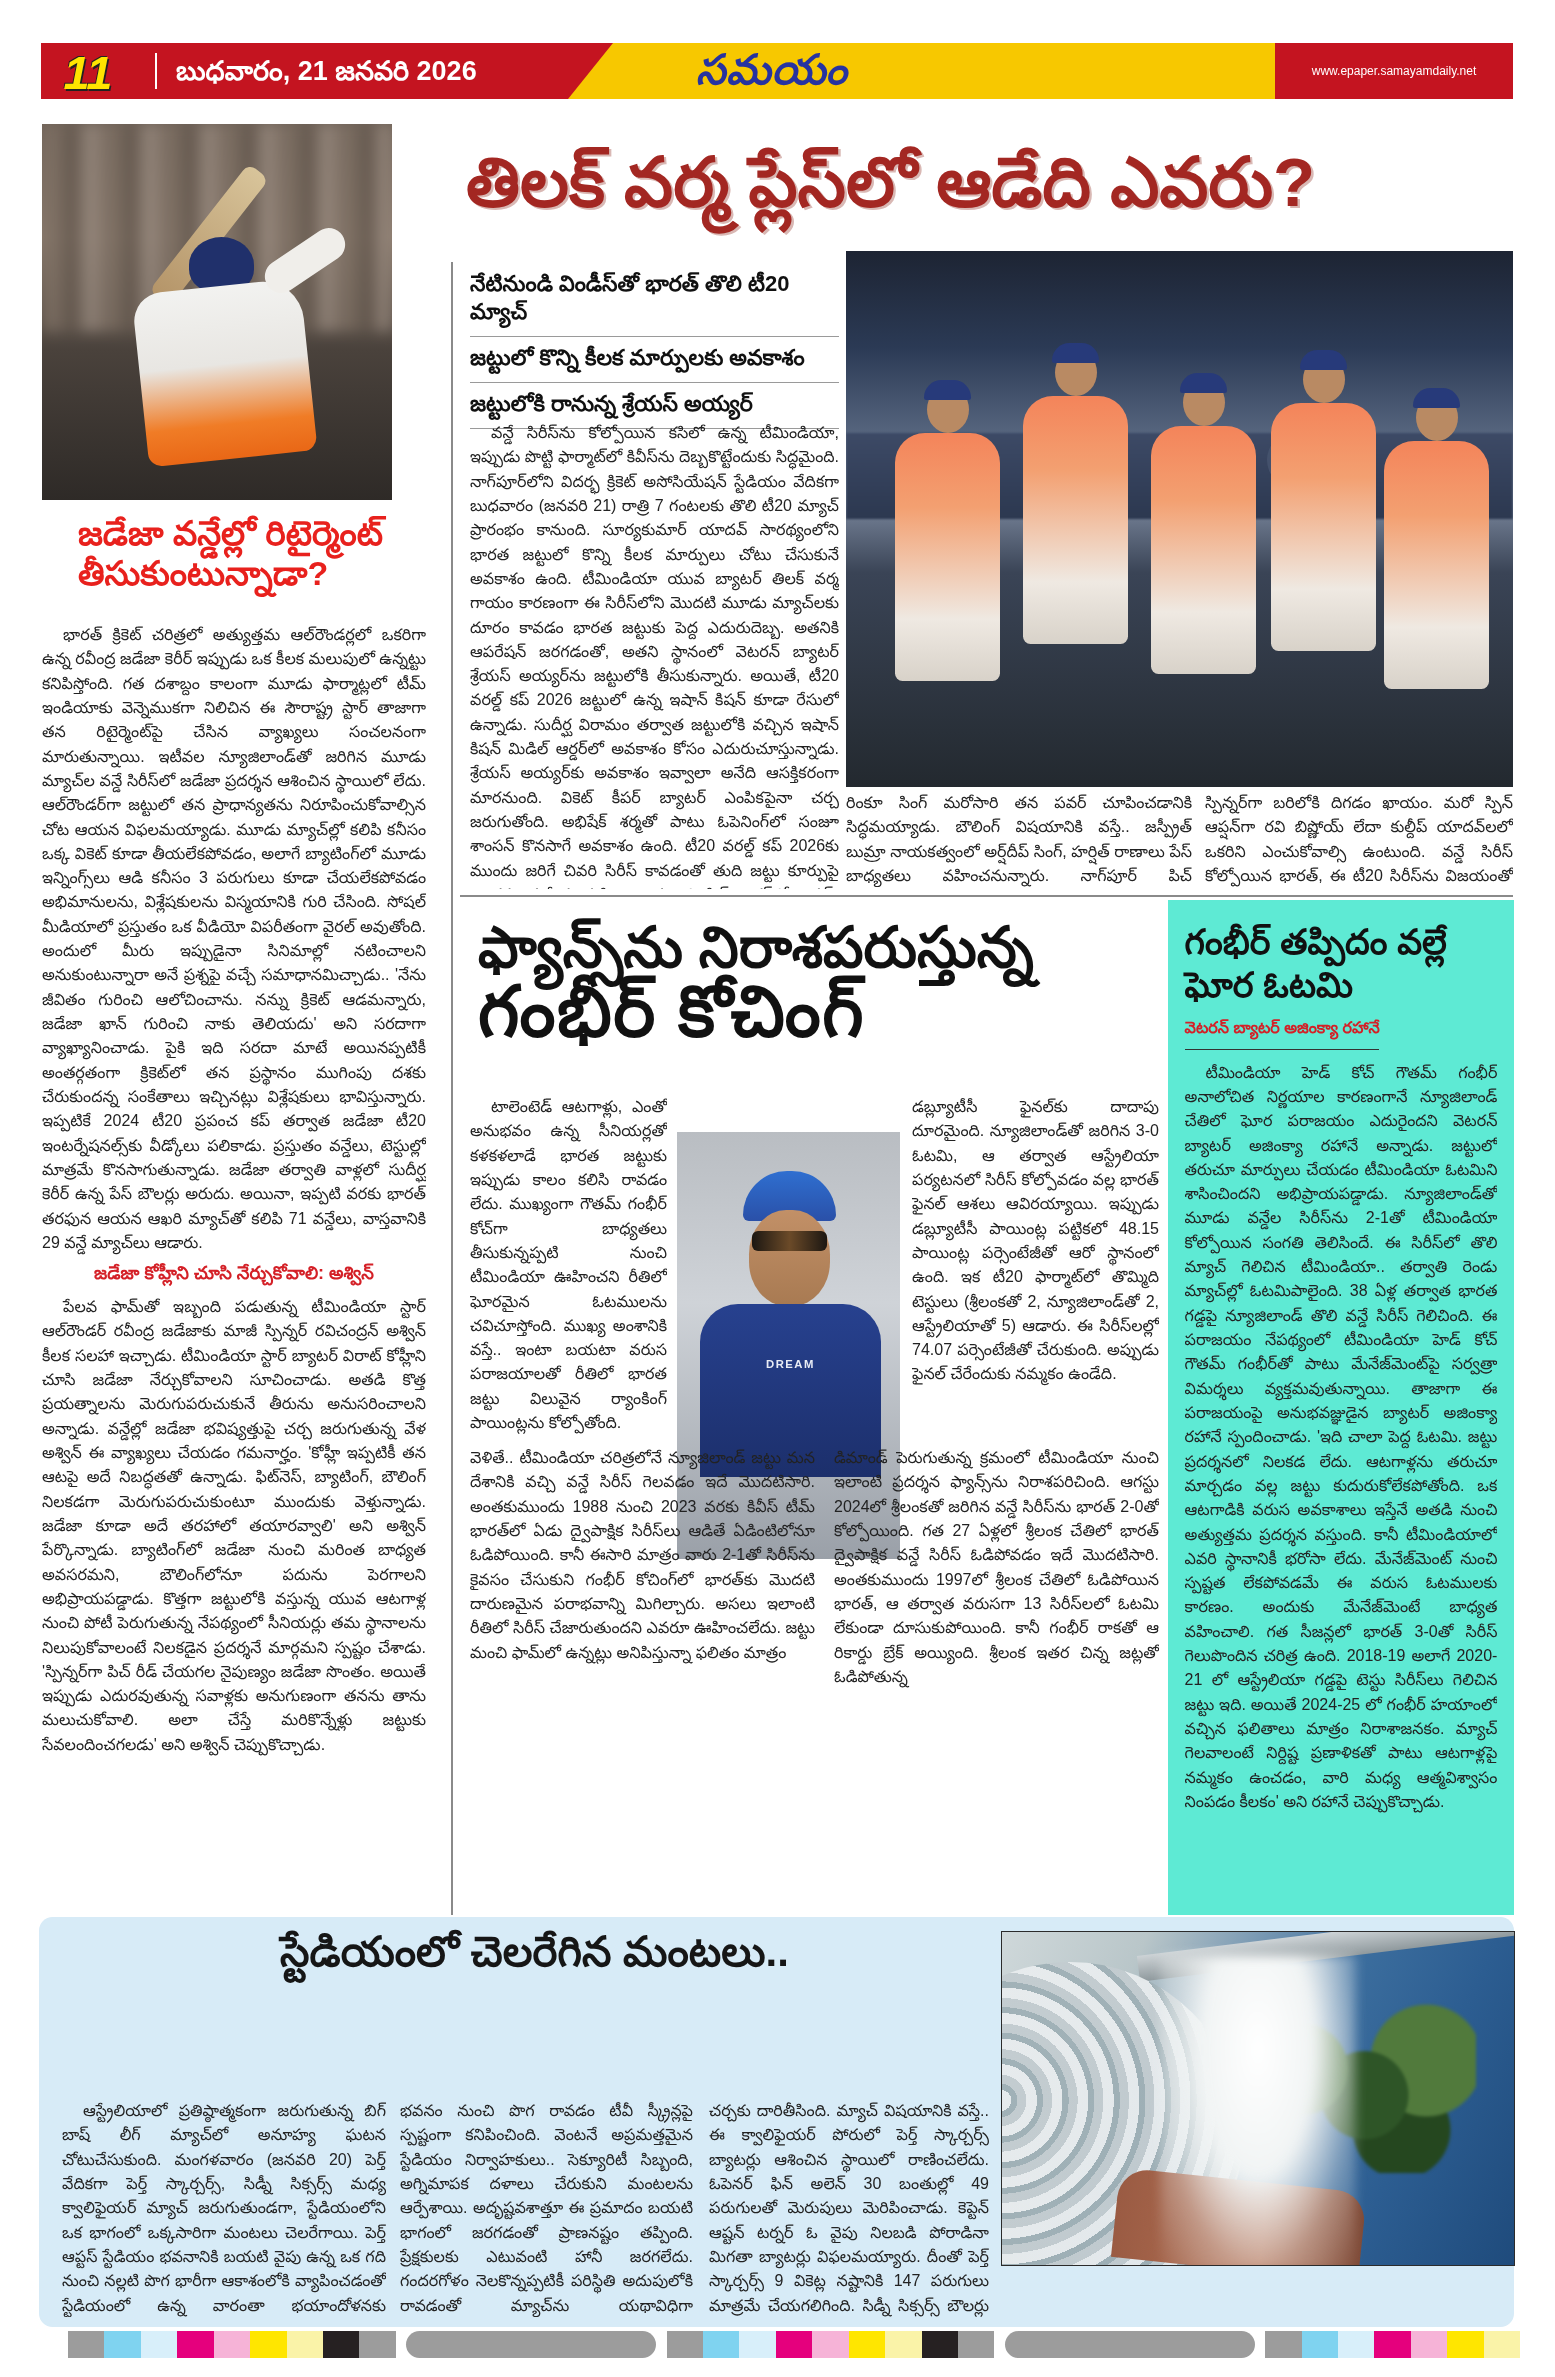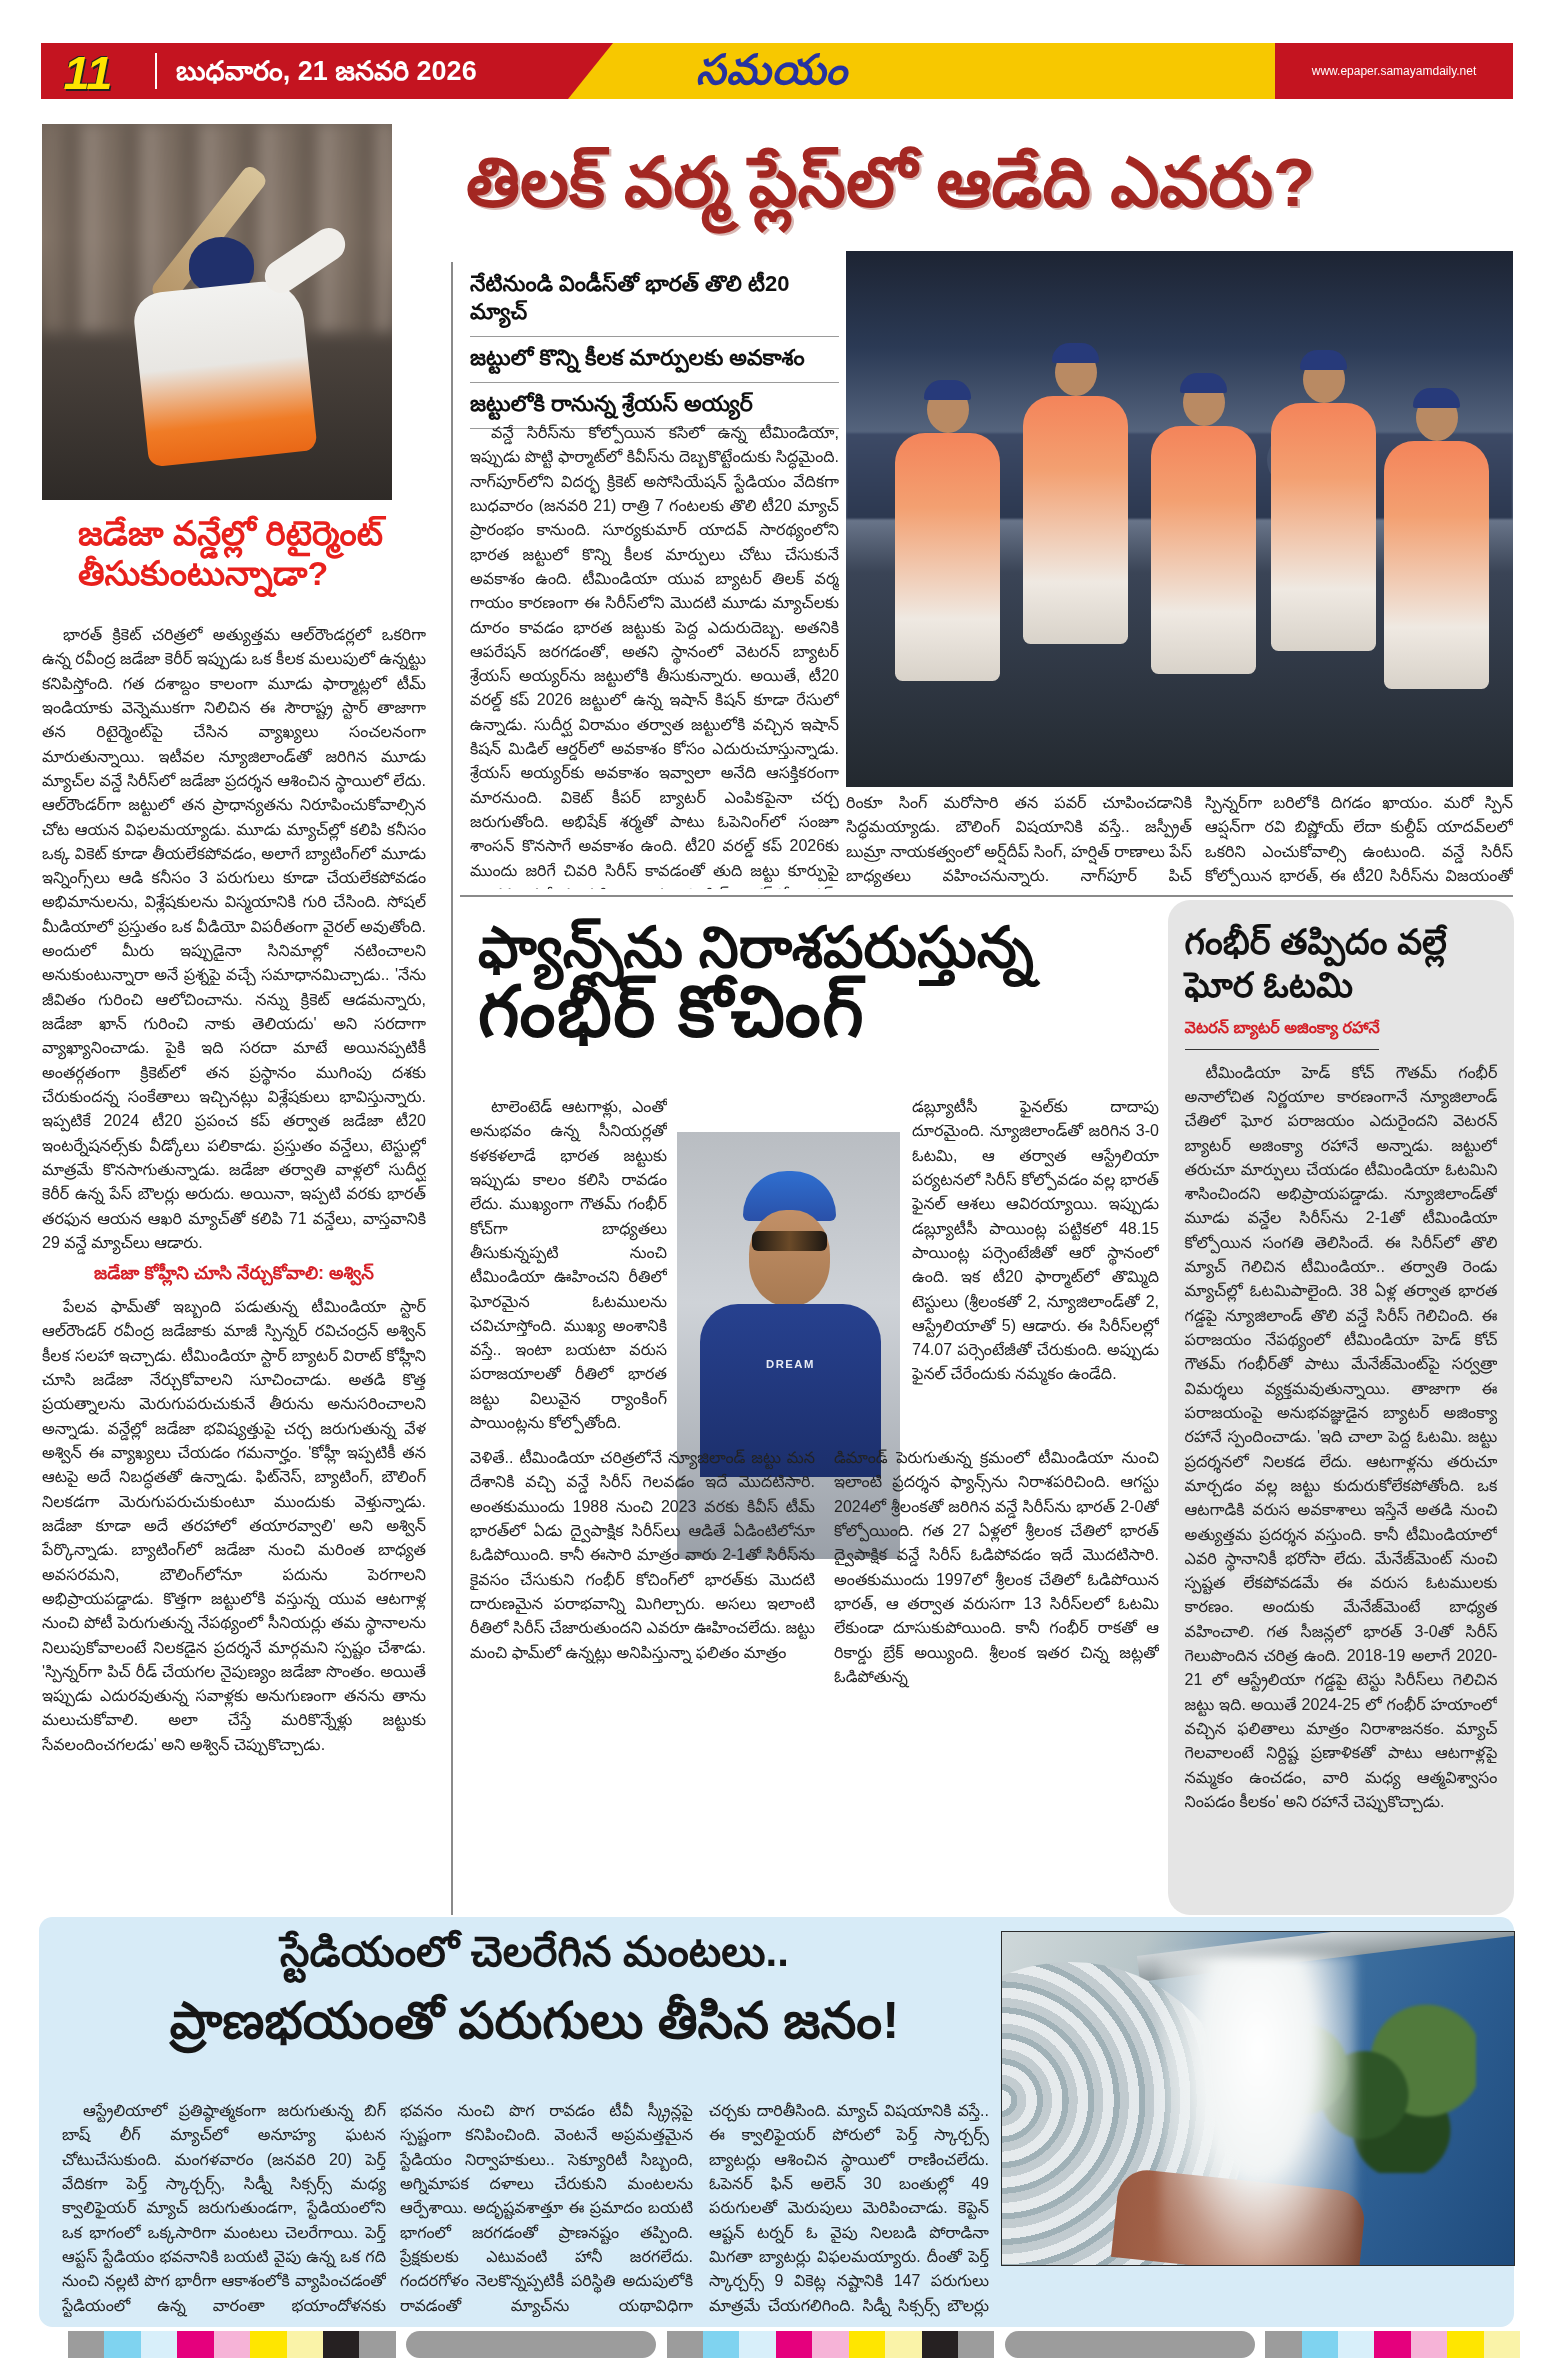--- a/index.html
+++ b/index.html
@@ -27,21 +27,21 @@
   .gambhir-headline .l2{font-size:71px;letter-spacing:1.5px;}
   .pink-headline{font-size:35px;font-weight:bold;color:#111;line-height:1.25;}
   .fire-headline{left:68px;top:1928px;width:933px;text-align:center;font-weight:bold;color:#161616;}
   .fire-headline .f1{font-size:42px;}
   .fire-headline .f2{font-size:51px;margin-top:4.5px;}
   
   .body-txt{font-size:16px;line-height:1.52;text-align:justify;color:#222;overflow:hidden;}
   .body-txt.first-indent{text-indent:21px;}
   .red-subhead{color:#d42027;font-weight:bold;font-size:18px;text-align:center;margin:7.5px 0;}
   
-  .pink-box{left:1168px;top:900px;width:346px;height:1015px;background:#e5e5e5;padding:19.6px 16.6px;box-sizing:border-box;border-radius:22px;}
+  .pink-box{left:1168px;top:900px;width:346px;height:1015px;background:#5eead4;padding:19.6px 16.6px;box-sizing:border-box;}
   .pink-byline{color:#d42027;font-weight:bold;font-size:16px;margin-top:12px;}
   .pink-byline-rule{width:62%;height:1.5px;background:#333;margin:7.5px 0 10.5px 0;}
   
   .fire-section{left:39px;top:1917px;width:1475px;height:410px;background:#d7ebf7;border-radius:13.5px;}
   
   .photo{overflow:hidden;}
   .batsman-photo{left:42px;top:124px;width:350px;height:376px;background:linear-gradient(180deg,#6f6258 0%,#8a7a6d 30%,#4a423c 60%,#2e2a27 100%);}
   .crowd-blur{position:absolute;left:0;top:0;width:100%;height:55%;background:repeating-linear-gradient(90deg,#7d6f63 0 19.6px,#665a50 19.6px 39px,#93857a 39px 59px);filter:blur(6.8px);opacity:.8;}
   .bat{position:absolute;left:154px;top:30px;width:25.6px;height:162px;background:linear-gradient(180deg,#d8c49a,#b49468);transform:rotate(38deg);border-radius:9px;}
   .helmet{position:absolute;left:147px;top:113px;width:65px;height:56px;background:#20306b;border-radius:50% 50% 42% 42%;}
@@ -161,21 +161,20 @@
 <div class="abs pink-box">
   <div class="pink-headline">గంభీర్ తప్పిదం వల్లే ఘోర ఓటమి</div>
   <div class="pink-byline">వెటరన్ బ్యాటర్ అజింక్యా రహానే</div>
   <div class="pink-byline-rule"></div>
   <div class="body-txt first-indent" style="height:813px;">టీమిండియా హెడ్ కోచ్ గౌతమ్ గంభీర్ అనాలోచిత నిర్ణయాల కారణంగానే న్యూజిలాండ్ చేతిలో ఘోర పరాజయం ఎదురైందని వెటరన్ బ్యాటర్ అజింక్యా రహానే అన్నాడు. జట్టులో తరుచూ మార్పులు చేయడం టీమిండియా ఓటమిని శాసించిందని అభిప్రాయపడ్డాడు. న్యూజిలాండ్‌తో మూడు వన్డేల సిరీస్‌ను 2-1తో టీమిండియా కోల్పోయిన సంగతి తెలిసిందే. ఈ సిరీస్‌లో తొలి మ్యాచ్ గెలిచిన టీమిండియా.. తర్వాతి రెండు మ్యాచ్‌ల్లో ఓటమిపాలైంది. 38 ఏళ్ల తర్వాత భారత గడ్డపై న్యూజిలాండ్ తొలి వన్డే సిరీస్ గెలిచింది. ఈ పరాజయం నేపథ్యంలో టీమిండియా హెడ్ కోచ్ గౌతమ్ గంభీర్‌తో పాటు మేనేజ్‌మెంట్‌పై సర్వత్రా విమర్శలు వ్యక్తమవుతున్నాయి. తాజాగా ఈ పరాజయంపై అనుభవజ్ఞుడైన బ్యాటర్ అజింక్యా రహానే స్పందించాడు. 'ఇది చాలా పెద్ద ఓటమి. జట్టు ప్రదర్శనలో నిలకడ లేదు. ఆటగాళ్లను తరుచూ మార్చడం వల్ల జట్టు కుదురుకోలేకపోతోంది. ఒక ఆటగాడికి వరుస అవకాశాలు ఇస్తేనే అతడి నుంచి అత్యుత్తమ ప్రదర్శన వస్తుంది. కానీ టీమిండియాలో ఎవరి స్థానానికీ భరోసా లేదు. మేనేజ్‌మెంట్ నుంచి స్పష్టత లేకపోవడమే ఈ వరుస ఓటములకు కారణం. అందుకు మేనేజ్‌మెంటే బాధ్యత వహించాలి. గత సీజన్లలో భారత్ 3-0తో సిరీస్ గెలుపొందిన చరిత్ర ఉంది. 2018-19 అలాగే 2020-21 లో ఆస్ట్రేలియా గడ్డపై టెస్టు సిరీస్‌లు గెలిచిన జట్టు ఇది. అయితే 2024-25 లో గంభీర్ హయాంలో వచ్చిన ఫలితాలు మాత్రం నిరాశాజనకం. మ్యాచ్ గెలవాలంటే నిర్దిష్ట ప్రణాళికతో పాటు ఆటగాళ్లపై నమ్మకం ఉంచడం, వారి మధ్య ఆత్మవిశ్వాసం నింపడం కీలకం' అని రహానే చెప్పుకొచ్చాడు.</div>
 </div>
 
 <div class="abs fire-section"></div>
 <div class="abs fire-headline">
   <div class="f1">స్టేడియంలో చెలరేగిన మంటలు..</div>
-  <div class="f2">ప్రాణభయంతో పరుగులు తీసిన జనం!</div>
 </div>
 <div class="abs body-txt first-indent" style="left:62px;top:2099px;width:324px;height:218px;">ఆస్ట్రేలియాలో ప్రతిష్ఠాత్మకంగా జరుగుతున్న బిగ్ బాష్ లీగ్ మ్యాచ్‌లో అనూహ్య ఘటన చోటుచేసుకుంది. మంగళవారం (జనవరి 20) పెర్త్ వేదికగా పెర్త్ స్కార్చర్స్, సిడ్నీ సిక్సర్స్ మధ్య క్వాలిఫైయర్ మ్యాచ్ జరుగుతుండగా, స్టేడియంలోని ఒక భాగంలో ఒక్కసారిగా మంటలు చెలరేగాయి. పెర్త్ ఆప్టస్ స్టేడియం భవనానికి బయటి వైపు ఉన్న ఒక గది నుంచి నల్లటి పొగ భారీగా ఆకాశంలోకి వ్యాపించడంతో స్టేడియంలో ఉన్న వారంతా భయాందోళనకు గురయ్యారు. మ్యాచ్ జరుగుతున్న సమయంలోనే ఈ ఘటన జరగడం సోషల్ మీడియాలో వైరల్ అవుతోంది. తొలి ఇన్నింగ్స్‌లో పెర్త్ స్కార్చర్స్ బ్యాటింగ్ చేస్తున్న సమయంలో స్టేడియం</div>
 <div class="abs body-txt" style="left:400px;top:2099px;width:293px;height:218px;">భవనం నుంచి పొగ రావడం టీవీ స్క్రీన్లపై స్పష్టంగా కనిపించింది. వెంటనే అప్రమత్తమైన స్టేడియం నిర్వాహకులు.. సెక్యూరిటీ సిబ్బంది, అగ్నిమాపక దళాలు చేరుకుని మంటలను ఆర్పేశాయి. అదృష్టవశాత్తూ ఈ ప్రమాదం బయటి భాగంలో జరగడంతో ప్రాణనష్టం తప్పింది. ప్రేక్షకులకు ఎటువంటి హానీ జరగలేదు. గందరగోళం నెలకొన్నప్పటికీ పరిస్థితి అదుపులోకి రావడంతో మ్యాచ్‌ను యథావిధిగా కొనసాగించారు. అయితే, ఇటీవల సౌతాఫ్రికాలో సా20 లీగ్ సందర్భంగా స్టేడియం పార్కింగ్‌లో పేలుడు.. ఇప్పుడు బిగ్ బాష్‌లో ఇలా జరగడం క్రికెట్ వర్గాల్లో</div>
 <div class="abs body-txt" style="left:709px;top:2099px;width:280px;height:218px;">చర్చకు దారితీసింది. మ్యాచ్ విషయానికి వస్తే.. ఈ క్వాలిఫైయర్ పోరులో పెర్త్ స్కార్చర్స్ బ్యాటర్లు ఆశించిన స్థాయిలో రాణించలేదు. ఓపెనర్ ఫిన్ అలెన్ 30 బంతుల్లో 49 పరుగులతో మెరుపులు మెరిపించాడు. కెప్టెన్ ఆష్టన్ టర్నర్ ఓ వైపు నిలబడి పోరాడినా మిగతా బ్యాటర్లు విఫలమయ్యారు. దీంతో పెర్త్ స్కార్చర్స్ 9 వికెట్ల నష్టానికి 147 పరుగులు మాత్రమే చేయగలిగింది. సిడ్నీ సిక్సర్స్ బౌలర్లు కట్టుదిట్టంగా బౌలింగ్ చేశారు. స్టేడియంలో జరిగిన అగ్నిప్రమాదం, మైదానంలో జట్టు ఓటమి.. రెండూ కలిసి అభిమానులకు చేదు జ్ఞాపకాలను మిగిల్చాయి.</div>
 <div class="abs photo fire-photo">
   <div class="f-bridge"></div>
   <div class="f-stadium"></div>
   <div class="f-trees"></div>
   <div class="f-roof"></div>
   <div class="f-smoke"></div>

